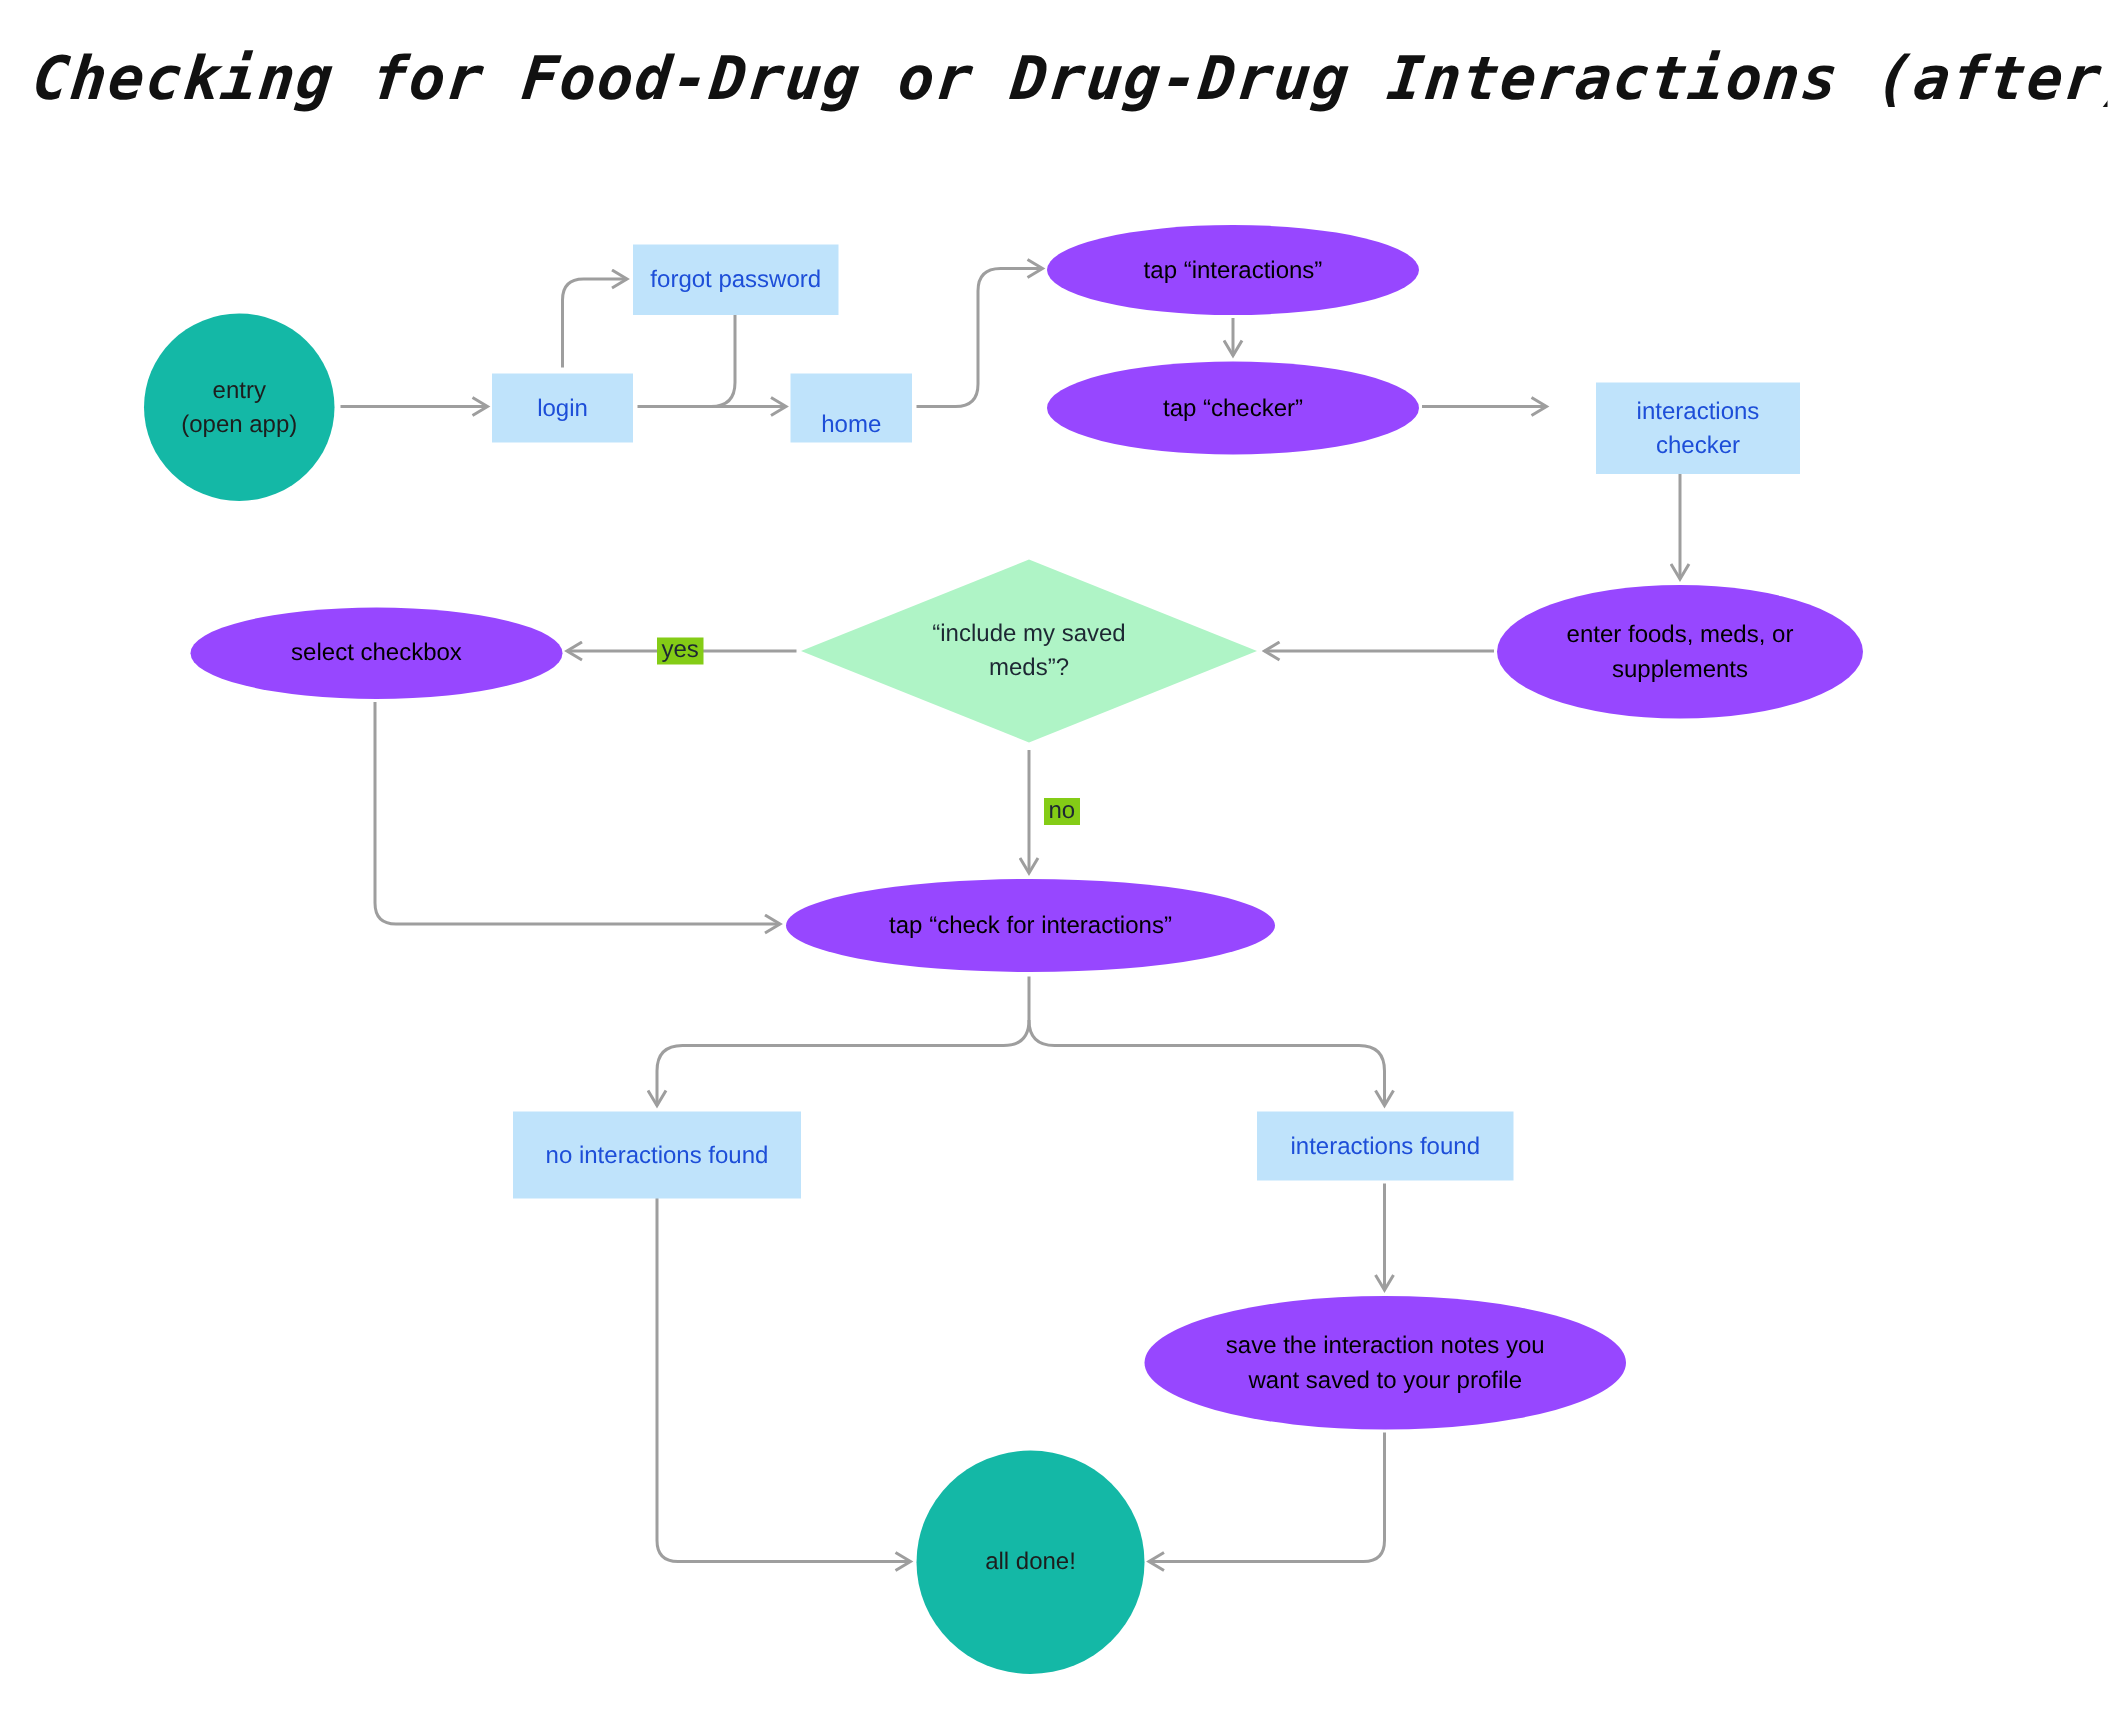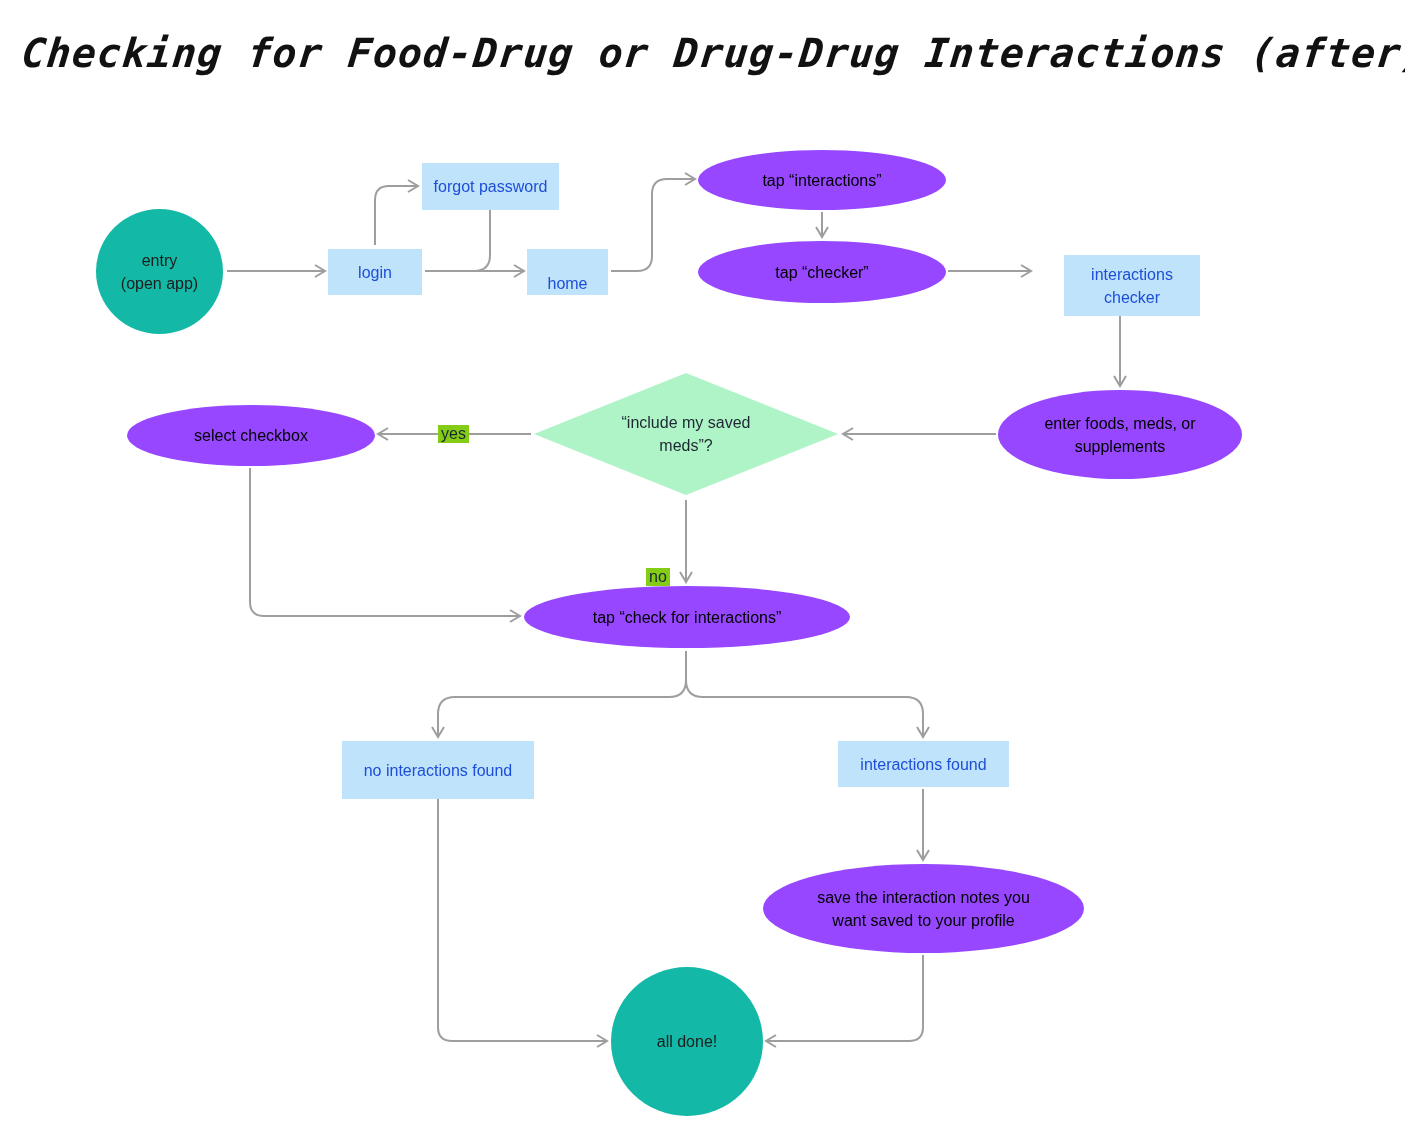--- a/index.html
+++ b/index.html
@@ -89,21 +89,21 @@
     <polygon points="153,1 305,62 153,123 1,62" fill="#aff4c6"></polygon>
   </svg>
   <span style="width:150px;">“include my saved meds”?</span>
 </div>
 
 <div class="node ellipse" style="left:127px;top:405px;width:248px;height:61px;">
   <span>select checkbox</span>
 </div>
 
 <span class="elabel" style="left:438px;top:425px;">yes</span>
-<span class="elabel" style="left:646px;top:532px;margin-top:36px;">no</span>
+<span class="elabel" style="left:696px;top:532px;">no</span>
 
 <div class="node ellipse" style="left:524px;top:586px;width:326px;height:62px;">
   <span>tap “check for interactions”</span>
 </div>
 
 <div class="node rect" style="left:342px;top:741px;width:192px;height:58px;">
   <span>no interactions found</span>
 </div>
 
 <div class="node rect" style="left:838px;top:741px;width:171px;height:46px;">

